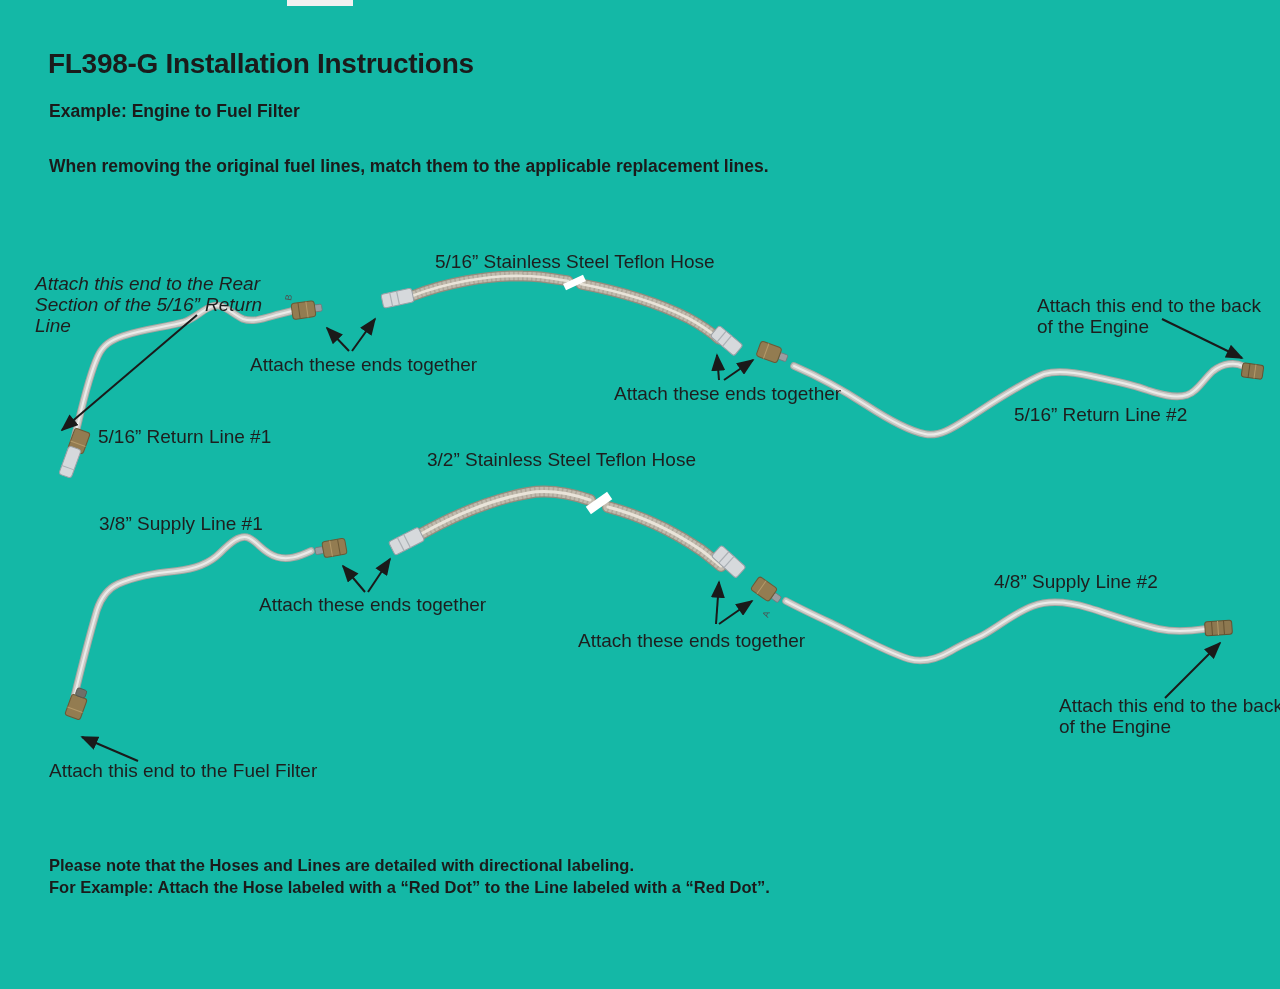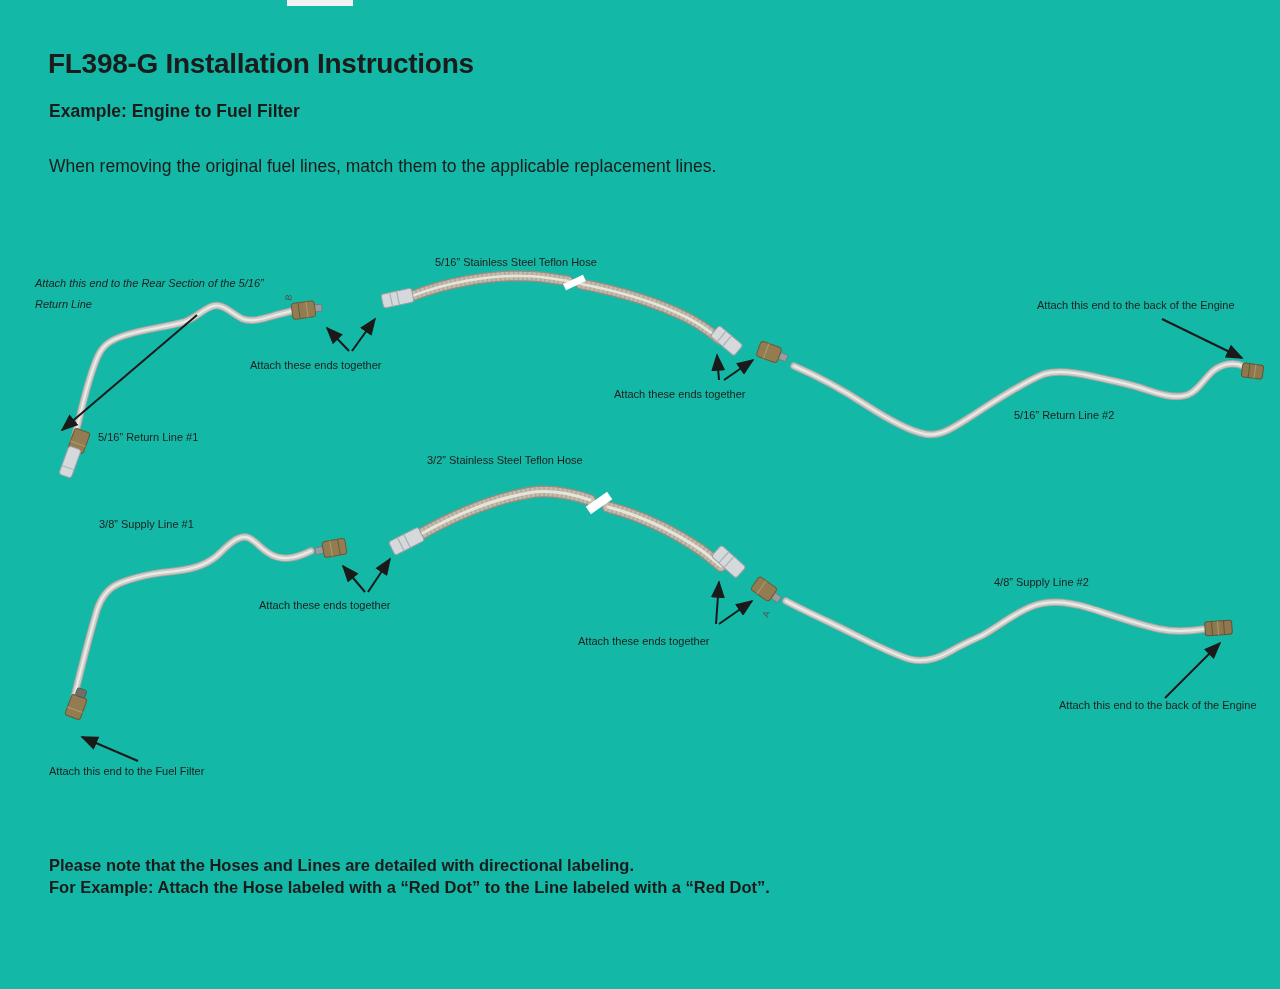--- a/index.html
+++ b/index.html
@@ -1,24 +1,24 @@
 <!DOCTYPE html>
 <html><head>
 <meta charset="utf-8">
 <style>
   html,body{margin:0;padding:0;background:#ffffff;}
   body{width:1280px;height:989px;font-family:"Liberation Sans",sans-serif;color:#1b1b1b;}
   .sheet{position:relative;width:1280px;height:989px;background:#14b8a6;overflow:hidden;}
   .top-artifact{position:absolute;left:287px;top:0;width:66px;height:6px;background:#f1f1f1;}
   .title{position:absolute;left:48px;top:48px;margin:0;font-size:28px;font-weight:700;letter-spacing:-0.3px;}
   .location{position:absolute;left:49px;top:101px;font-size:17.5px;font-weight:700;}
-  .intro{position:absolute;left:49px;top:156px;font-size:17.5px;font-weight:400;}
+  .intro{position:absolute;left:49px;top:156px;font-size:17.5px;font-weight:700;}
   .diagram{position:absolute;left:0;top:0;width:1280px;height:989px;}
   .art{position:absolute;left:0;top:0;width:1280px;height:989px;}
-  .label{position:absolute;font-size:11px;line-height:20px;white-space:nowrap;color:#1e1e1e;}
+  .label{position:absolute;font-size:19px;line-height:20px;white-space:nowrap;color:#1e1e1e;}
   .label.wrap{white-space:normal;line-height:21px;}
   .note{position:absolute;left:49px;top:854px;font-size:16.5px;font-weight:600;line-height:22px;}
 </style>
 </head>
 <body>
 
 <div class="sheet">
 
   <div class="top-artifact"></div>
 

